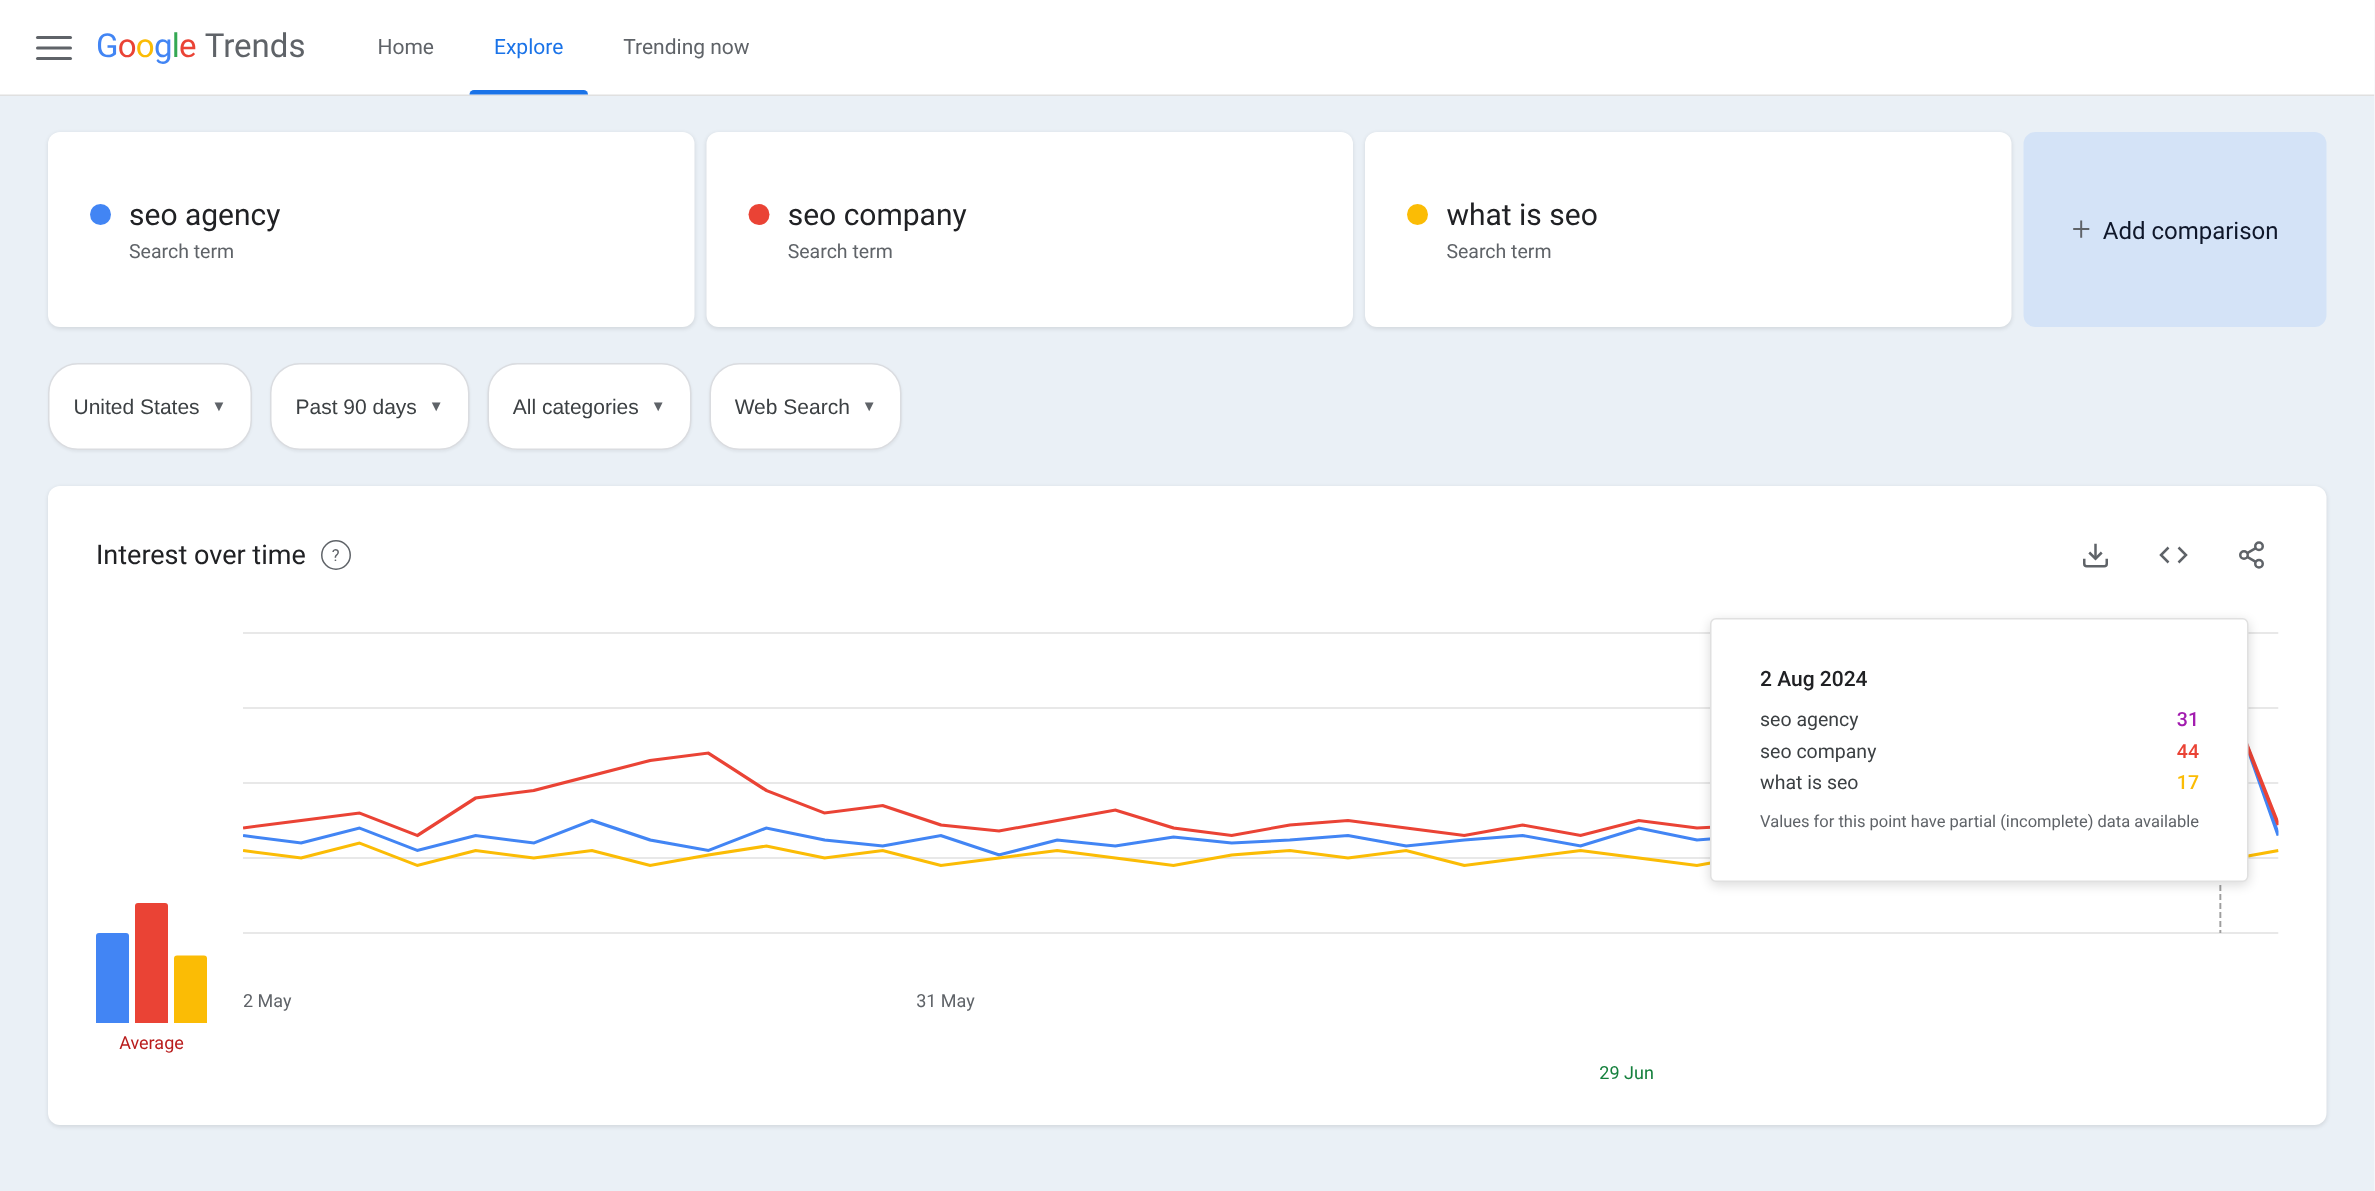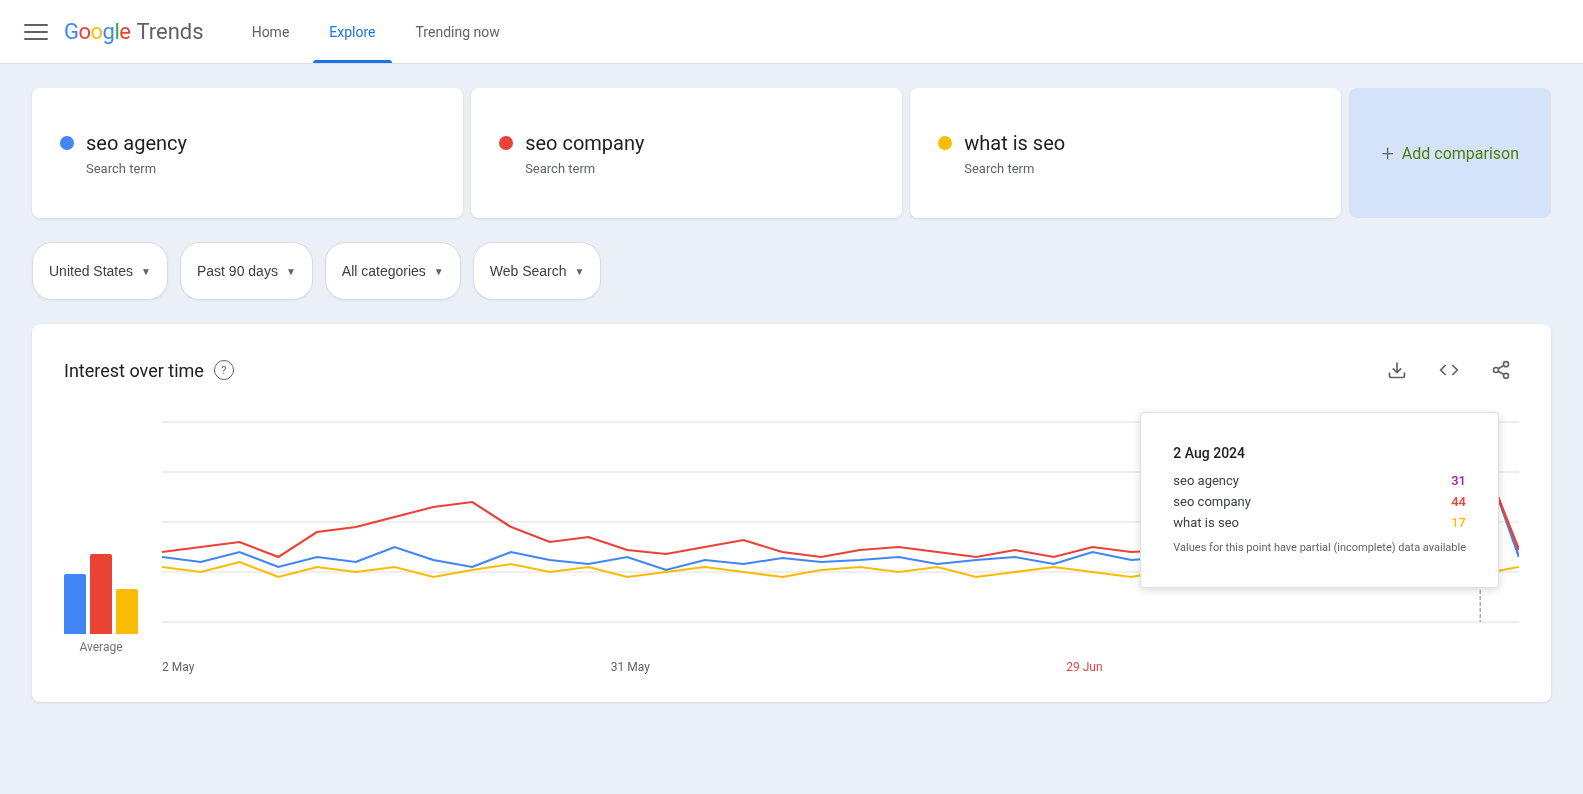--- a/index.html
+++ b/index.html
@@ -173,21 +173,21 @@
       padding: 24px 32px;
       flex-shrink: 0;
     }
     .add-comparison-icon {
       font-size: 22px;
       color: #5f6368;
       font-weight: 300;
     }
     .add-comparison-text {
       font-size: 16px;
-      color: #4d7c0f;
+      color: #0f172a;
     }
 
     
     .filter-row {
       display: flex;
       gap: 12px;
       margin-bottom: 24px;
       flex-wrap: wrap;
     }
     .filter-btn {
@@ -277,21 +277,21 @@
       gap: 4px;
       align-items: flex-end;
       height: 80px;
     }
     .avg-bar {
       width: 22px;
       border-radius: 2px 2px 0 0;
     }
     .avg-label {
       font-size: 12px;
-      color: #737373;
+      color: #b91c1c;
       margin-top: 6px;
     }
     .chart-main {
       flex: 1;
       position: relative;
     }
     .chart-svg-wrapper {
       width: 100%;
     }
 
@@ -483,21 +483,21 @@
               <polyline points="
                 0,155 30,160 60,150 90,165 120,155 150,160 180,155 210,165 240,158 270,152 300,160 330,155 360,165 390,160 420,155 450,160 480,165 510,158 540,155 570,160 600,155 630,165 660,160 690,155 720,160 750,165 780,158 810,155 840,160 870,162 900,158 930,155 960,165 990,158 1020,162 1050,155" fill="none" stroke="#FBBC05" stroke-width="2"></polyline>
 
               <line x1="1020" y1="10" x2="1020" y2="210" stroke="#9e9e9e" stroke-width="1" stroke-dasharray="4,2"></line>
             </svg>
           </div>
 
           <div style="display:flex;justify-content:space-between;padding:4px 0 0 0;">
             <span style="font-size:12px;color:#5f6368;">2 May</span>
             <span style="font-size:12px;color:#5f6368;">31 May</span>
-            <span style="font-size:12px;color:#ef4444;">29 Jun</span>
+            <span style="font-size:12px;color:#15803d;margin-top:48px;">29 Jun</span>
             <span style="font-size:12px;color:#5f6368;"></span>
           </div>
 
           <div class="tooltip">
             <div class="tooltip-date">2 Aug 2024</div>
             <div class="tooltip-row">
               <span class="tooltip-term">seo agency</span>
               <span class="tooltip-val" style="color:#a21caf;text-align:right;">31</span>
             </div>
             <div class="tooltip-row">

